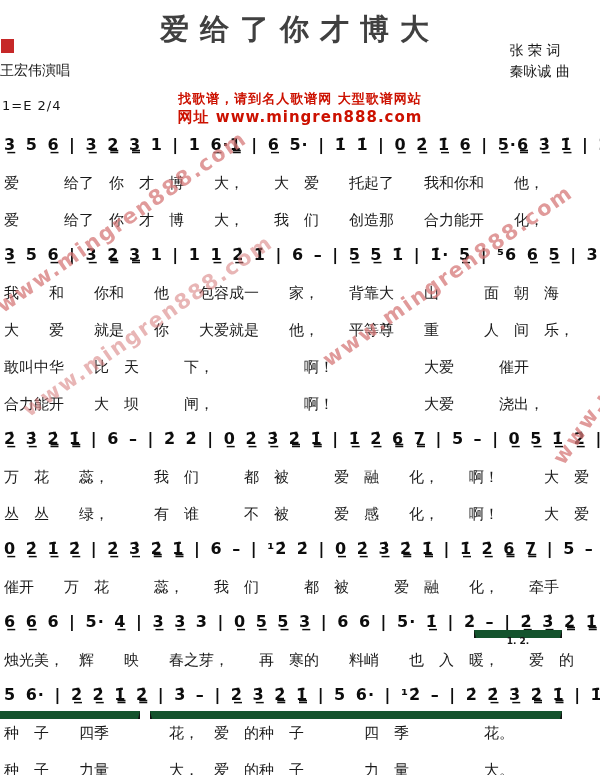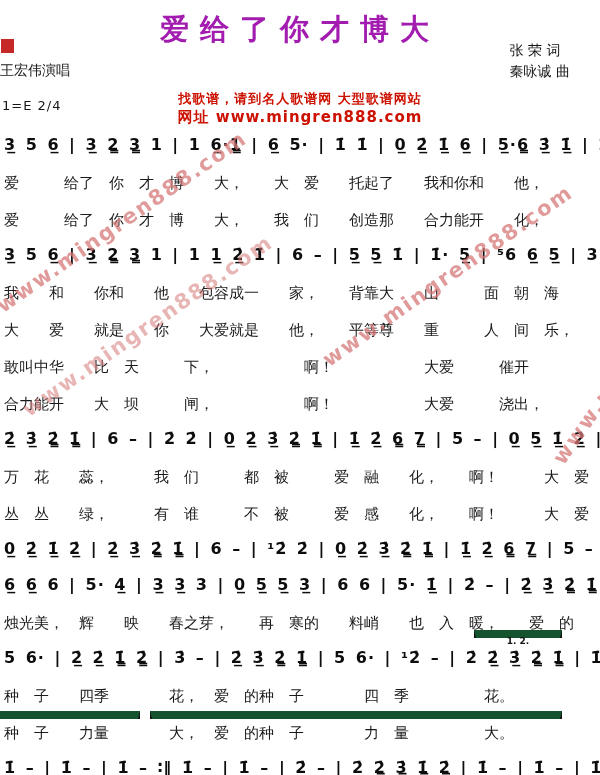--- a/index.html
+++ b/index.html
@@ -3,21 +3,21 @@
 <meta charset="utf-8">
 <style>
   html,body{margin:0;padding:0;background:#ffffff;}
   .page{
     position:relative;width:600px;height:775px;background:#fff;overflow:hidden;
     font-family:"DejaVu Sans",sans-serif;color:#151515;
   }
   .corner-red{position:absolute;left:1px;top:39px;width:13px;height:14px;background:#c62828;}
   .title{
     position:absolute;top:10px;left:0;width:100%;text-align:center;margin:0;
-    font-size:29px;font-weight:bold;letter-spacing:11px;color:#a21caf;
+    font-size:29px;font-weight:bold;letter-spacing:11px;color:#404040;
     font-family:"DejaVu Serif","DejaVu Sans",serif;
   }
   .performer{position:absolute;top:62px;left:0;width:100%;text-align:left;font-size:14px;}
   .credits{position:absolute;top:40px;right:30px;text-align:left;font-size:14px;line-height:21px;}
   .keytime{position:absolute;top:98px;left:2px;font-size:13px;letter-spacing:1px;}
   .promo{position:absolute;top:90px;left:0;width:100%;text-align:center;color:#cc1100;font-weight:bold;}
   .promo-l1{font-size:13px;letter-spacing:1px;}
   .promo-l2{font-size:15px;letter-spacing:1px;}
   .systems{position:absolute;top:133px;left:4px;right:2px;}
   .system{margin-bottom:12px;}
@@ -84,20 +84,21 @@
     </div>
 
     <div class="system">
       <div class="notes">2̲̇ 3̲̇ 2̳̇ 1̳̇ | 6 – | 2̇ 2̇ | 0̲ 2̲̇ 3̲̇ 2̳̇ 1̳̇ | 1̲̇ 2̲̇ 6̳ 7̳ | 5 – | 0̲ 5̲ 1̲̇ 2̲̇ | ²3̇ 3̇ |</div>
       <div class="lyr">万　花　　蕊，　　　我　们　　　都　被　　　爱　融　　化，　　啊！　　　大　爱</div>
       <div class="lyr">丛　丛　　绿，　　　有　谁　　　不　被　　　爱　感　　化，　　啊！　　　大　爱</div>
     </div>
 
     <div class="system">
       <div class="notes">0̲ 2̲̇ 1̲̇ 2̲̇ | 2̲̇ 3̲̇ 2̳̇ 1̳̇ | 6 – | ¹2̇ 2̇ | 0̲ 2̲̇ 3̲̇ 2̳̇ 1̳̇ | 1̲̇ 2̲̇ 6̳ 7̳ | 5 – | 1̇· 7̲ |</div>
+      <div class="lyr">催开　　万　花　　　蕊，　　我　们　　　都　被　　　爱　融　　化，　　牵手</div>
     </div>
 
     <div class="system">
       <div class="notes">6̲ 6̲ 6 | 5· 4̲ | 3̲ 3̲ 3 | 0̲ 5̲ 5̲ 3̲ | 6 6 | 5· 1̲̇ | 2̇ – | 2̲̇ 3̲̇ 2̳̇ 1̳̇ |</div>
       <div class="lyr">烛光美，　辉　　映　　春之芽，　　再　寒的　　料峭　　也　入　暖，　　爱　的</div>
     </div>
 
     <div class="system">
       <div class="notes">5 6· | 2̲̇ 2̲̇ 1̳̇ 2̳̇ | 3̇ – | 2̲̇ 3̲̇ 2̳̇ 1̳̇ | 5 6· | ¹2̇ – | 2̇ 2̲̇ 3̲̇ 2̳̇ 1̳̇ | 1̇ – |</div>
       <div class="lyr">种　子　　四季　　　　花，　爱　的种　子　　　　四　季　　　　　花。</div>

